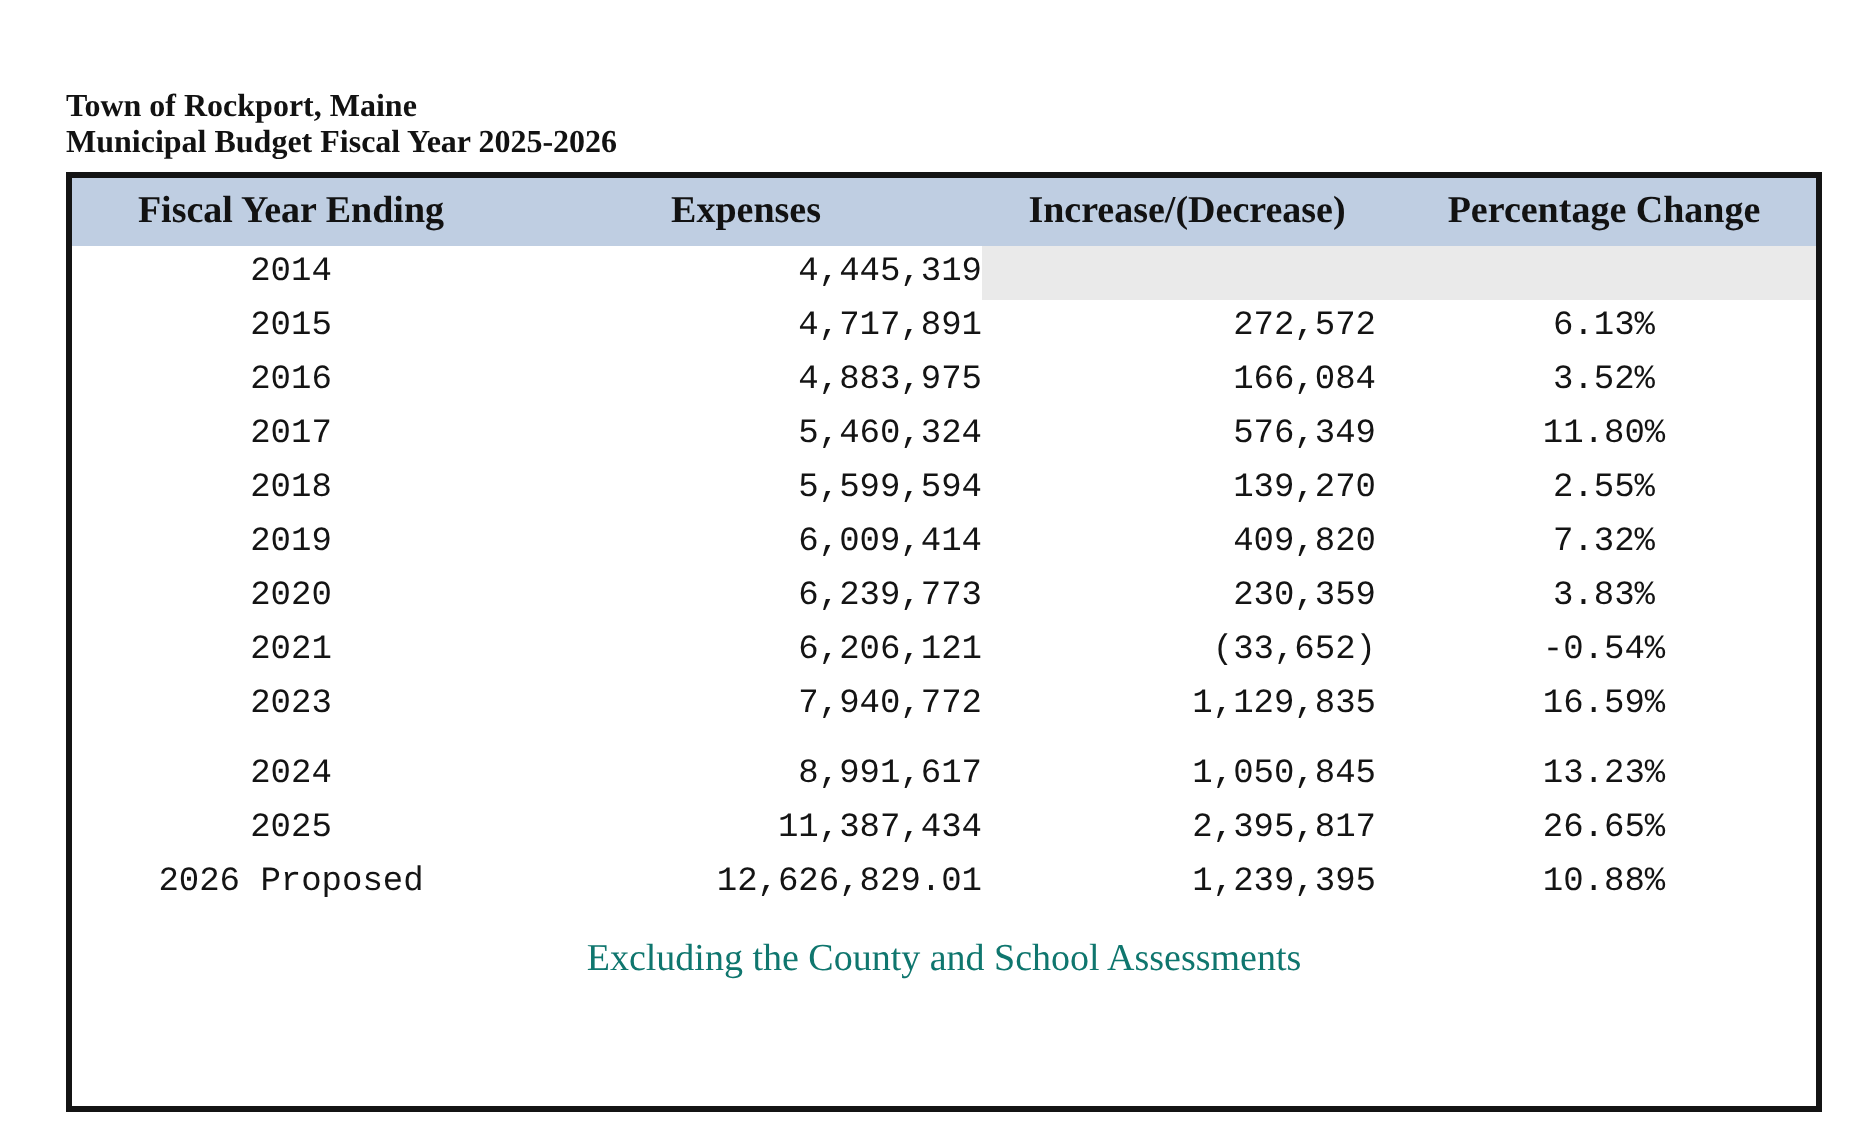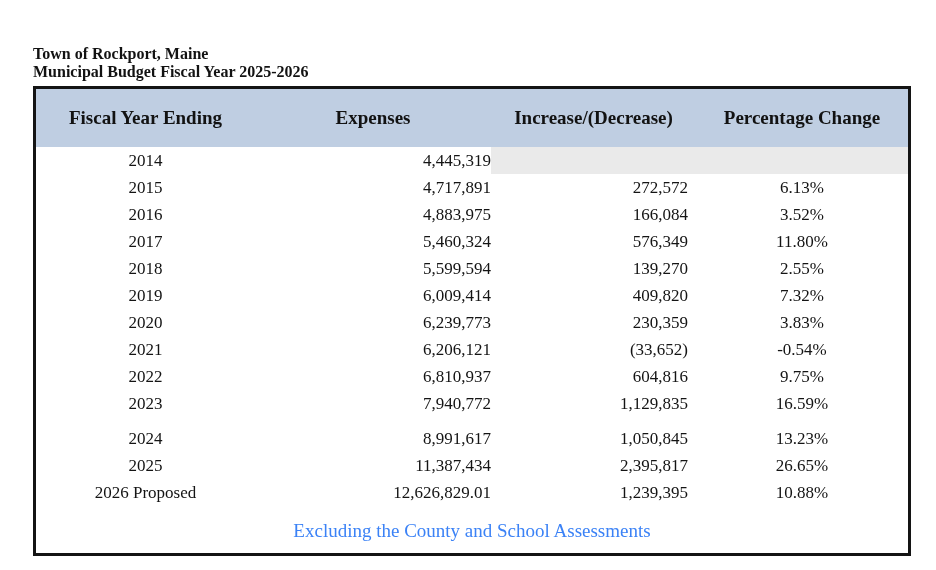--- a/index.html
+++ b/index.html
@@ -54,43 +54,44 @@
   }
   col.w1 { width: 219px; }
   col.w2 { width: 236px; }
   col.w3 { width: 205px; }
   col.w4 { width: 212px; }
   thead th {
     background: var(--hdrblue, #bfcee2);
     font-size: 19px;
     font-weight: bold;
     height: 26px;
-    padding: 16px;
+    padding: 4px;
     text-align: center;
     color: #121212;
     white-space: nowrap;
   }
   td {
     padding: 0;
     height: 27px;
     font-size: 17px;
     line-height: 27px;
     white-space: nowrap;
+    font-family: Liberation Mono, monospace;
   }
   td.c1 { text-align: center; }
   td.c2 { text-align: right; }
   td.c3 { text-align: right; padding-right: 8px; }
   td.c4 { text-align: center; }
   td.shaded { background: var(--shade, #eaeaea); }
   tr.spacer td { height: 8px; line-height: 8px; }
   .tbl-foot {
     text-align: center;
     font-size: 19px;
     margin-top: 14px;
-    color: #3b82f6;
+    color: #0f766e;
   }
 </style>
 </head>
 <body>
 
 <div class="page">
 
   <div class="doc-title">
     <div>Town of Rockport, Maine</div>
     <div>Municipal Budget Fiscal Year 2025-2026</div>
@@ -156,26 +157,20 @@
             <td class="c3">230,359</td>
             <td class="c4">3.83%</td>
           </tr>
           <tr>
             <td class="c1">2021</td>
             <td class="c2">6,206,121</td>
             <td class="c3">(33,652)</td>
             <td class="c4">-0.54%</td>
           </tr>
           <tr>
-            <td class="c1">2022</td>
-            <td class="c2">6,810,937</td>
-            <td class="c3">604,816</td>
-            <td class="c4">9.75%</td>
-          </tr>
-          <tr>
             <td class="c1">2023</td>
             <td class="c2">7,940,772</td>
             <td class="c3">1,129,835</td>
             <td class="c4">16.59%</td>
           </tr>
           <tr class="spacer">
             <td colspan="4"></td>
           </tr>
           <tr>
             <td class="c1">2024</td>

